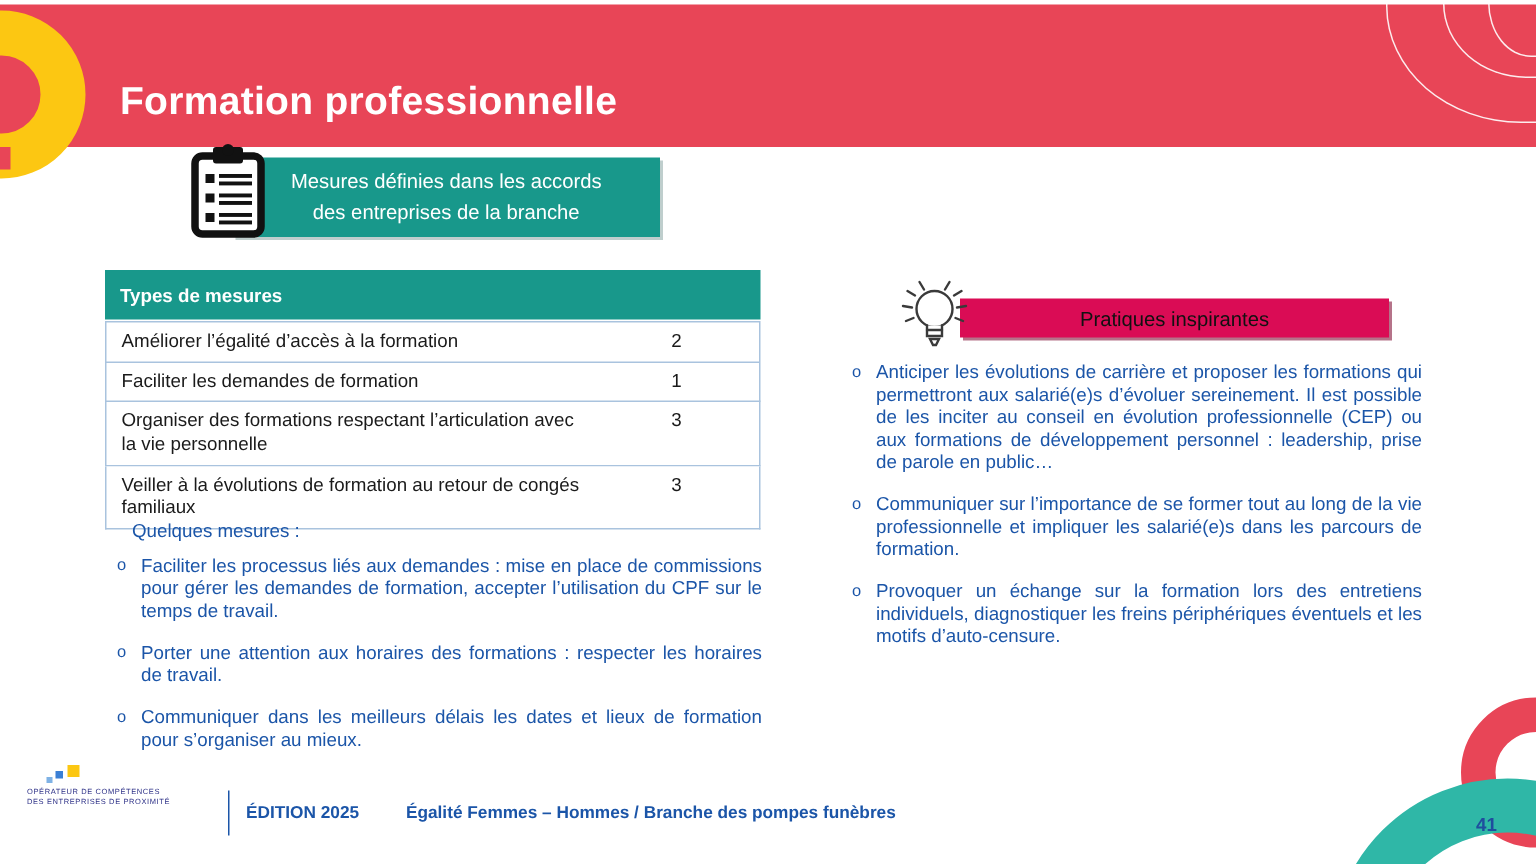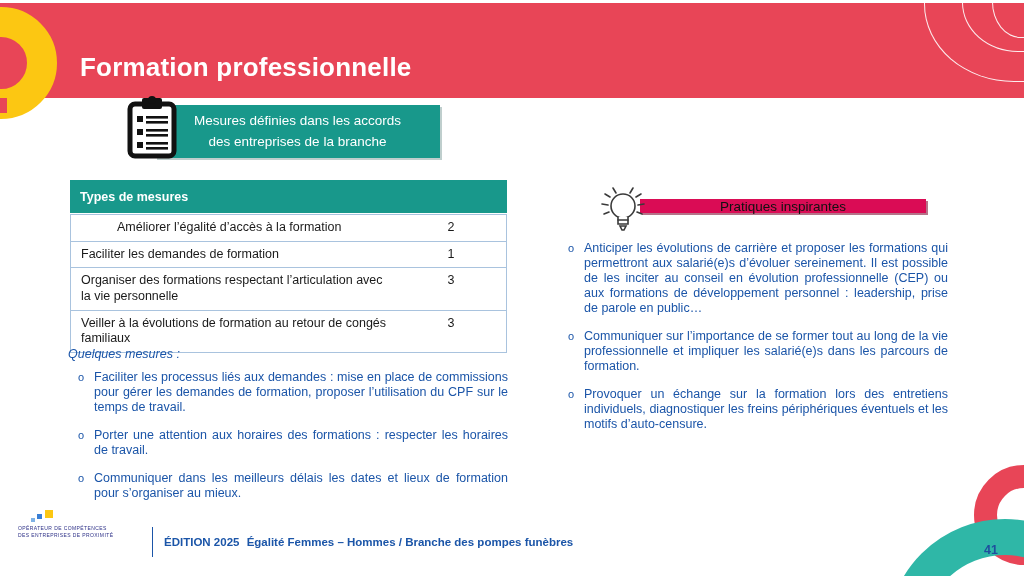--- a/index.html
+++ b/index.html
@@ -34,49 +34,49 @@
                    color:#ffffff;font-size:13.5px;text-align:center;display:flex;flex-direction:column;
                    justify-content:center;line-height:1.55;box-shadow:2px 2px 0 rgba(0,60,55,.25);}
   .clipboard{position:absolute;left:126px;top:96px;z-index:2;}
 
   
   .table{position:absolute;left:70px;top:180px;width:437px;font-size:12.5px;}
   .thead{display:flex;background:#18988b;color:#ffffff;font-weight:bold;height:33px;align-items:center;}
   .th1{flex:1;padding-left:10px;}
   .th2{width:110px;text-align:center;line-height:1.2;}
   .trow{display:flex;border:1px solid #a9c3de;border-top:none;background:#ffffff;color:#1a1a1a;}
-  .trow.first{border-top:1px solid #a9c3de;margin-top:1px;padding-left:36px;}
+  .trow.first{border-top:1px solid #a9c3de;margin-top:1px;}
   .td1{flex:1;padding:5px 6px 5px 10px;line-height:1.25;}
   .td2{width:110px;text-align:center;padding-top:5px;}
-  .qm-heading{position:absolute;left:68px;top:347px;font-size:12.5px;color:#1b55a8;font-style:italic;}
+  .qm-heading{position:absolute;left:88px;top:347px;font-size:12.5px;color:#1b55a8;}
   .bullets{position:absolute;font-size:12.5px;color:#1b55a8;}
   .bullets-left{left:78px;top:370px;width:430px;}
   .bullets-right{left:568px;top:241px;width:380px;}
   .bullet{display:flex;margin-bottom:13px;}
   .bullet .marker{width:16px;flex:0 0 16px;font-size:11px;padding-top:1px;}
   .bullet .btext{flex:1;text-align:justify;line-height:1.2;}
 
   
-  .practices-banner{position:absolute;left:640px;top:199px;width:286px;height:14px;background:#da0c55;
+  .practices-banner{position:absolute;left:640px;top:199px;width:286px;height:26px;background:#da0c55;
                     color:#111111;font-size:13.5px;display:flex;align-items:center;justify-content:center;
                     box-shadow:2px 2px 0 rgba(120,0,40,.55);}
   .bulb{position:absolute;left:598px;top:184px;z-index:2;}
 
   
   .logo{position:absolute;left:18px;top:510px;width:120px;}
   .logo-squares{position:relative;height:12px;}
   .sq{position:absolute;}
   .sq1{left:13px;top:8px;width:4px;height:4px;background:#7fb2e5;}
   .sq2{left:19px;top:4px;width:5px;height:5px;background:#3a7fd5;}
   .sq3{left:27px;top:0;width:8px;height:8px;background:#fcc712;}
   .logo-text{font-size:21px;font-weight:bold;color:#2d3087;letter-spacing:.5px;line-height:1;}
   .logo-tagline{margin-top:3px;font-size:5px;color:#2d3087;letter-spacing:.4px;line-height:1.4;}
   .footer-divider{position:absolute;left:152px;top:527px;width:1px;height:30px;background:#1b55a8;}
   .footer-text{position:absolute;left:164px;top:536px;font-size:11.5px;font-weight:bold;color:#1b55a8;}
-  .footer-text .edition{margin-right:4px;}
+  .footer-text .edition{margin-right:28px;}
 </style>
 </head>
 <body>
 
 <div class="slide">
 
   <div class="band"></div>
   <div class="arc arc1"></div>
   <div class="arc arc2"></div>
   <div class="arc arc3"></div>
@@ -124,21 +124,21 @@
     <div class="trow">
       <div class="td1">Veiller à la évolutions de formation au retour de congés familiaux</div>
       <div class="td2">3</div>
     </div>
   </div>
 
   <div class="qm-heading">Quelques mesures :</div>
   <div class="bullets bullets-left">
     <div class="bullet">
       <span class="marker">o</span>
-      <span class="btext">Faciliter les processus liés aux demandes : mise en place de commissions pour gérer les demandes de formation, proposer l’utilisation du CPF sur le temps de travail.</span>
+      <span class="btext">Faciliter les processus liés aux demandes : mise en place de commissions pour gérer les demandes de formation, accepter l’utilisation du CPF sur le temps de travail.</span>
     </div>
     <div class="bullet">
       <span class="marker">o</span>
       <span class="btext">Porter une attention aux horaires des formations : respecter les horaires de travail.</span>
     </div>
     <div class="bullet">
       <span class="marker">o</span>
       <span class="btext">Communiquer dans les meilleurs délais les dates et lieux de formation pour s’organiser au mieux.</span>
     </div>
   </div>

